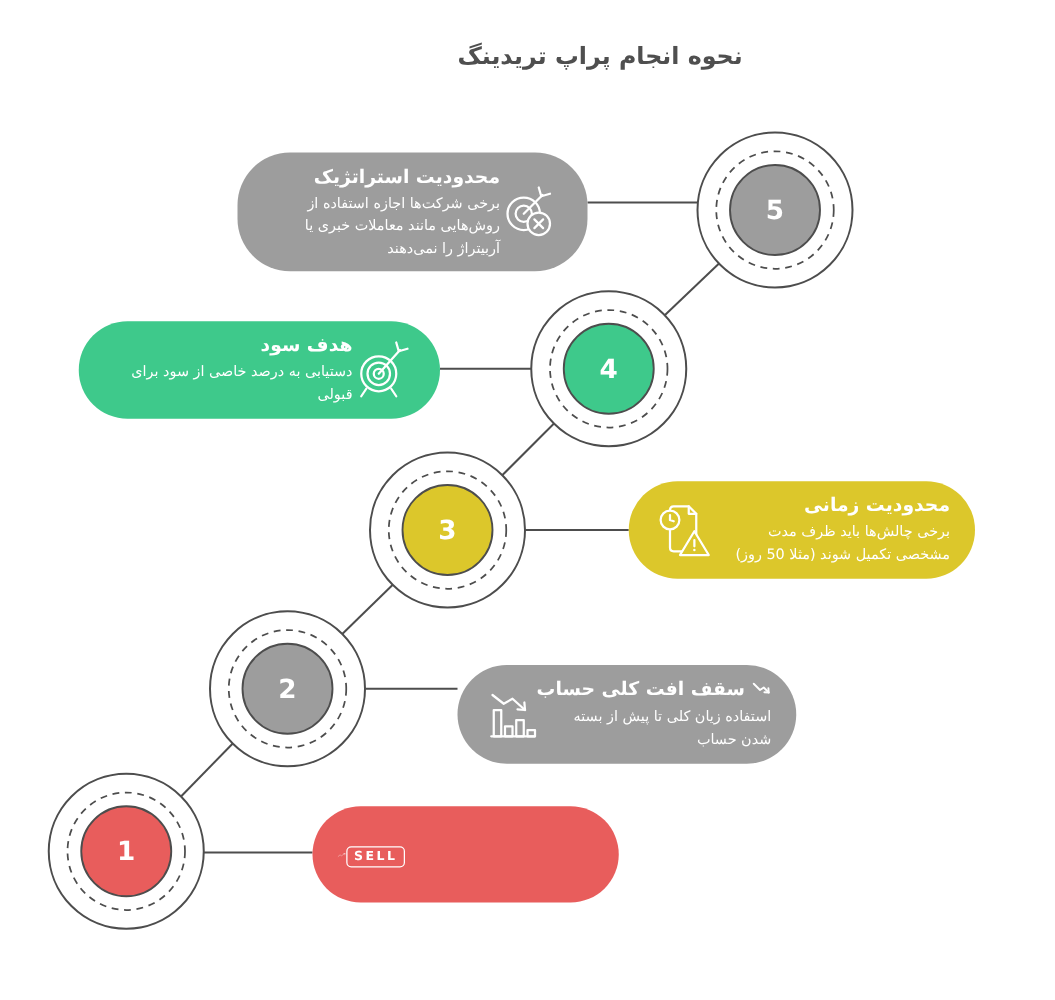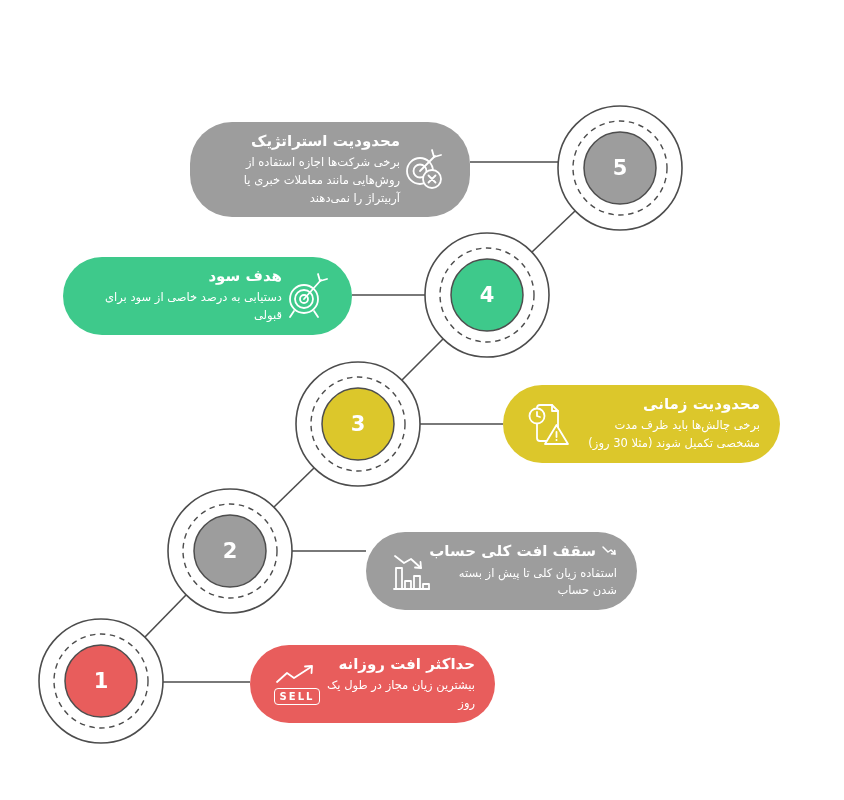--- a/index.html
+++ b/index.html
@@ -10,39 +10,40 @@
   svg.diagram{position:absolute;left:0;top:0;}
   .ring-line{stroke:#4d4d4d;stroke-width:1.6;fill:none;}
   .pill{position:absolute;display:flex;align-items:center;border-radius:42px;color:#ffffff;
         box-sizing:border-box;}
   .pill.icon-right{padding:10px 12px 10px 20px;}
   .pill.icon-left{padding:10px 20px 10px 12px;}
   .c-gray{background:#9d9d9d;}
   .c-green{background:#3ec98b;}
   .c-yellow{background:#dcc72b;}
   .c-red{background:#e85d5c;}
-  .pill-icon{flex:none;width:50px;height:50px;display:flex;flex-direction:column;
-             align-items:center;justify-content:center;}
+  .pill-icon{flex:none;width:50px;height:50px;display:flex;flex-direction:row;
+             align-items:center;justify-content:flex-start;}
   .icon-right .pill-icon{margin-right:8px;}
   .icon-left .pill-icon{margin-left:8px;}
   .pill-text{flex:1;direction:rtl;text-align:right;min-width:0;}
   .pill-title{font-size:15px;font-weight:bold;margin-bottom:4px;white-space:nowrap;}
   .pill-desc{font-size:11.5px;line-height:1.55;}
   .title-arrow{display:inline-block;vertical-align:middle;margin-left:5px;}
   .step-number{position:absolute;width:40px;height:40px;display:flex;align-items:center;
                justify-content:center;color:#ffffff;font-size:21px;font-weight:bold;}
   .sell-box{border:1.6px solid #ffffff;border-radius:4px;font-size:10px;font-weight:bold;
             letter-spacing:2px;padding:1px 5px;margin-top:3px;line-height:1.3;}
   .ico{stroke:#ffffff;stroke-width:1.8;fill:none;stroke-linecap:round;stroke-linejoin:round;}
 </style>
 </head>
 <body>
 
 <div class="canvas">
 
+  <div class="page-title">نحوه انجام پراپ تریدینگ</div>
 
   <svg class="diagram" width="844" height="800" viewBox="0 0 844 800">
 
     <line class="ring-line" x1="470" y1="162" x2="558" y2="162"></line>
     <line class="ring-line" x1="352" y1="295" x2="425" y2="295"></line>
     <line class="ring-line" x1="420" y1="424" x2="503" y2="424"></line>
     <line class="ring-line" x1="292" y1="551" x2="366" y2="551"></line>
     <line class="ring-line" x1="163" y1="682" x2="250" y2="682"></line>
 
     <line class="ring-line" x1="575" y1="211" x2="532" y2="252"></line>
@@ -134,21 +135,21 @@
           <circle cx="13" cy="16" r="7.5" fill="#dcc72b"></circle>
           <path d="M13 16 V12 M13 16 L16 17"></path>
           <path d="M32.5 25 L44 44 H21 Z" fill="#dcc72b"></path>
           <path d="M32.5 32 V37"></path>
           <circle cx="32.5" cy="40" r="1" fill="#ffffff" stroke="none"></circle>
         </g>
       </svg>
     </div>
     <div class="pill-text">
       <div class="pill-title">محدودیت زمانی</div>
-      <div class="pill-desc">برخی چالش‌ها باید ظرف مدت مشخصی تکمیل شوند (مثلا 30 روز)</div>
+      <div class="pill-desc">برخی چالش‌ها باید ظرف مدت مشخصی تکمیل شوند (مثلا 50 روز)</div>
     </div>
   </div>
 
   <div class="pill c-gray icon-left" style="left:366px;top:512px;width:271px;min-height:78px;margin-top:20px;">
     <div class="pill-icon">
       <svg width="48" height="48" viewBox="0 0 48 48">
         <g class="ico">
           <path d="M7 42 H42"></path>
           <rect x="9" y="21" width="6" height="21"></rect>
           <rect x="18" y="34" width="6" height="8"></rect>
@@ -173,19 +174,15 @@
   <div class="pill c-red icon-left" style="left:250px;top:645px;width:245px;min-height:77px;">
     <div class="pill-icon" style="width:54px;">
       <svg width="46" height="22" viewBox="0 0 46 22">
         <g class="ico">
           <path d="M3 19 L13 10 L20 15 L37 4"></path>
           <path d="M38 3 L31 3.5 M38 3 L37.5 10"></path>
         </g>
       </svg>
       <div class="sell-box">SELL</div>
     </div>
-    <div class="pill-text">
-      <div class="pill-title">حداکثر افت روزانه</div>
-      <div class="pill-desc">بیشترین زیان مجاز در طول یک روز</div>
-    </div>
   </div>
 
 </div>
 
 </body></html>

